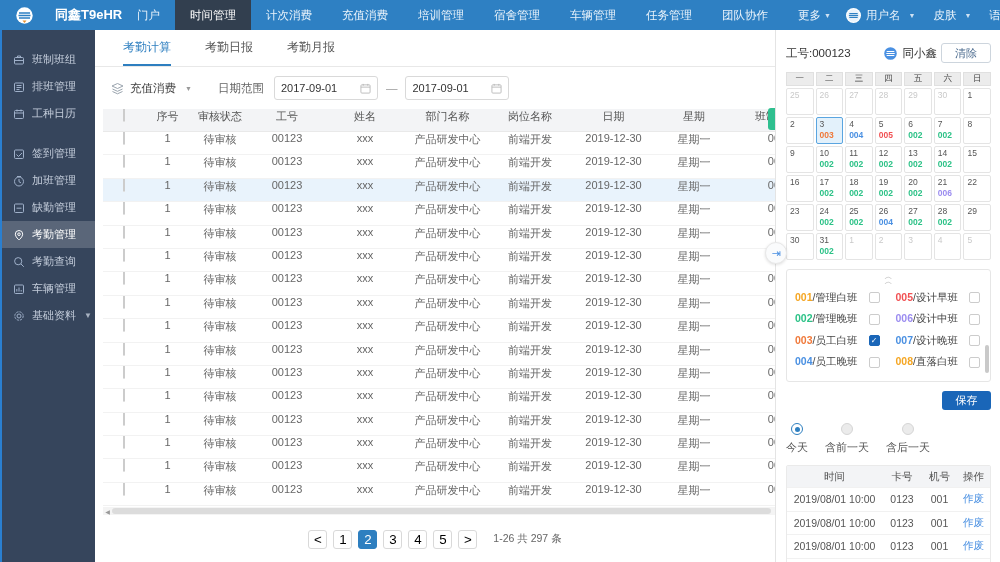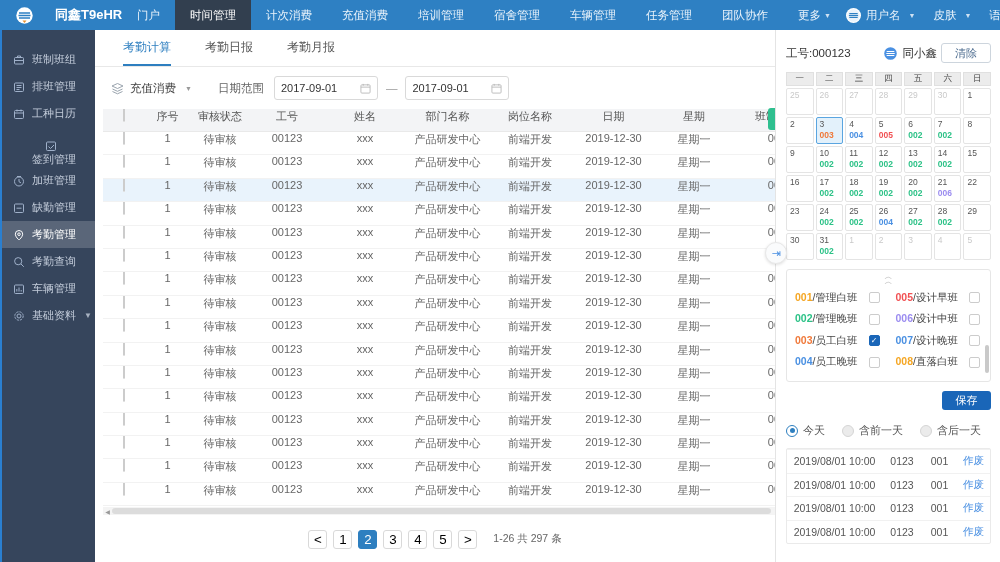--- a/index.html
+++ b/index.html
@@ -22,21 +22,21 @@
   .avatar svg { width:13px; height:13px; }
 
   .shell { flex:1; display:flex; min-height:0; position:relative; }
   .edge-strip { position:absolute; left:0; top:0; bottom:0; width:2px; background:#2a7fd0; z-index:5; }
 
   
   .sidebar { width:95px; background:#36455c; flex:none; padding-top:16px; }
   .side-item { height:27px; display:flex; align-items:center; padding-left:13px; color:#c3ccda; font-size:11px; cursor:pointer; white-space:nowrap; }
   .side-item .ic { width:12px; height:12px; margin-right:7px; flex:none; }
   .side-item.active { background:#5a6679; color:#fff; }
-  .side-item.gap { margin-top:13px;flex-direction:column; }
+  .side-item.gap { margin-top:13px; }
   .side-chev { margin-left:8px; font-size:8px; opacity:.8; }
 
   
   .main { width:680px; flex:none; background:#fff; position:relative; display:flex; flex-direction:column; }
   .tabs { height:37px; border-bottom:1px solid #e8e8e8; display:flex; align-items:stretch; padding-left:28px; flex:none; }
   .tab { display:flex; align-items:center; margin-right:34px; font-size:12px; color:#555; cursor:pointer; border-bottom:2px solid transparent; }
   .tab.active { color:#2e7fc0; border-bottom-color:#2e7fc0; }
 
   .filters { height:42px; display:flex; align-items:center; padding-left:16px; flex:none; font-size:11.5px; color:#555; }
   .dept { display:flex; align-items:center; gap:6px; cursor:pointer; color:#444; }
@@ -85,21 +85,21 @@
   .shift-item { height:21.5px; display:flex; align-items:center; font-size:10.5px; color:#444; white-space:nowrap; }
   .shift-item .sc { font-weight:bold; }
   .shift-item .cb { margin:0 2px 0 auto; }
   .cb.checked { background:#1a66b8; border-color:#1a66b8; color:#fff; font-size:8px; line-height:10px; text-align:center; }
   .sb-thumb { position:absolute; right:1px; bottom:8px; width:4px; height:28px; background:#c9c9c9; border-radius:2px; }
 
   .save-row { display:flex; justify-content:flex-end; margin-top:9px; }
   .save-btn { width:49px; height:19px; background:#1a66b8; color:#fff; border:none; border-radius:3px; font-size:11px; display:flex; align-items:center; justify-content:center; cursor:pointer; }
 
   .radio-row { margin-top:13px; display:flex; align-items:center; gap:17px; font-size:11px; color:#555; }
-  .radio { display:flex; align-items:center; gap:5px; cursor:pointer; }
+  .radio { display:flex; align-items:center; gap:5px; cursor:pointer;flex-direction:column; }
   .rdot { width:12px; height:12px; border-radius:50%; border:1px solid #d5d5d5; background:#ebebeb; position:relative; flex:none; }
   .rdot.sel { background:#fff; border-color:#2e7fc0; }
   .rdot.sel::after { content:""; position:absolute; left:2.5px; top:2.5px; width:5px; height:5px; border-radius:50%; background:#2e7fc0; }
 
   .log { margin-top:10px; border:1px solid #eaeaea; border-radius:2px; font-size:10.5px; color:#555; }
   .lrow { display:flex; align-items:center; height:23.5px; border-top:1px solid #f1f1f1; }
   .lrow.head { background:#f3f4f6; border-top:none; height:21px; color:#555; }
   .lc { text-align:center; white-space:nowrap; overflow:hidden; }
   .l0{width:95px}.l1{width:40px}.l2{width:35px}.l3{width:33px}
   .act-link { color:#4a90e2; cursor:pointer; }
@@ -634,20 +634,26 @@
             <span class="rdot"></span>
             <span>含前一天</span>
           </span>
           <span class="radio">
             <span class="rdot"></span>
             <span>含后一天</span>
           </span>
         </div>
 
       <div class="log">
+        <div class="lrow head">
+            <div class="lc l0">时间</div>
+            <div class="lc l1">卡号</div>
+            <div class="lc l2">机号</div>
+            <div class="lc l3">操作</div>
+          </div>
         <div>
             <div class="lrow">
               <div class="lc l0">2019/08/01 10:00</div>
               <div class="lc l1">0123</div>
               <div class="lc l2">001</div>
               <div class="lc l3 act-link">作废</div>
             </div>
             <div class="lrow">
               <div class="lc l0">2019/08/01 10:00</div>
               <div class="lc l1">0123</div>

